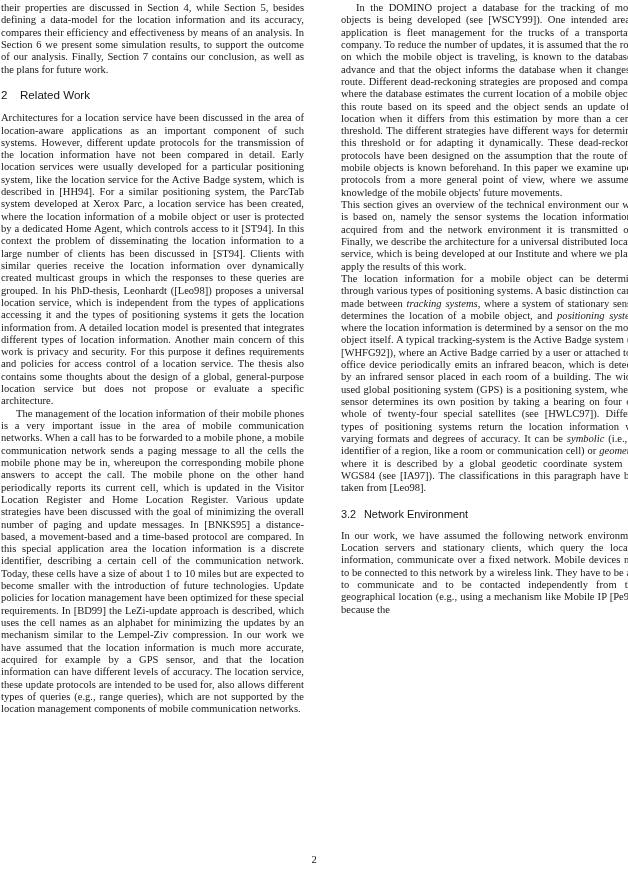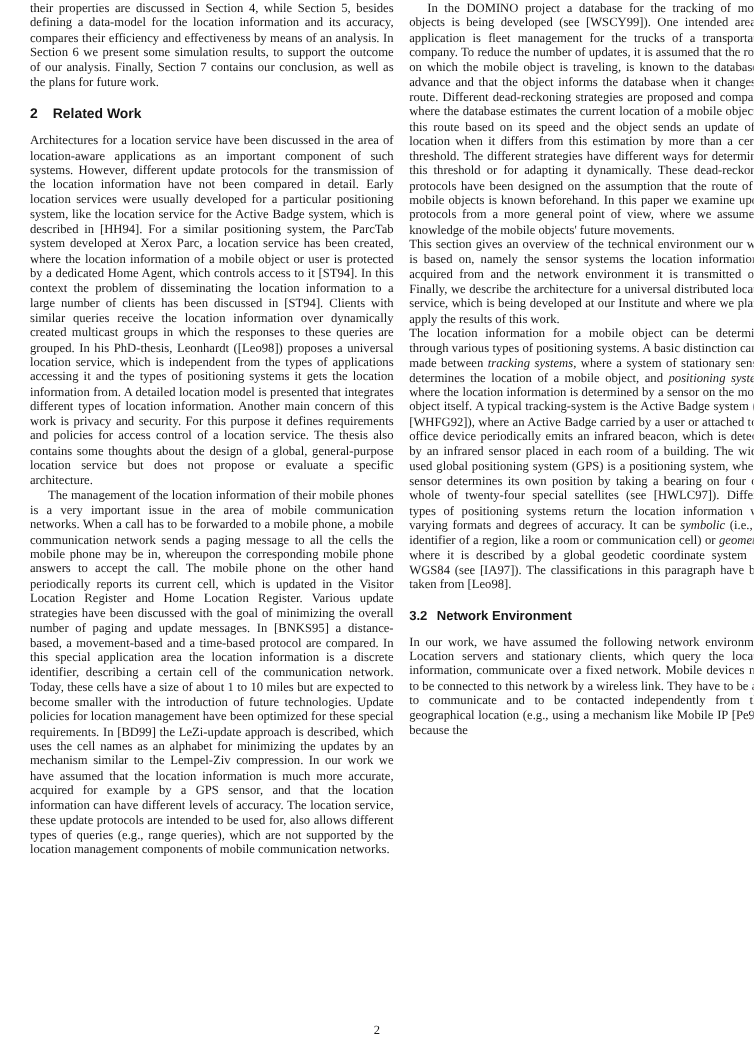--- a/index.html
+++ b/index.html
@@ -7,27 +7,27 @@
     width:628px;height:875px;position:relative;overflow:hidden;
     font-family:"Liberation Serif", serif;
     color:#161616;
   }
   .col{
     position:absolute;top:2px;width:303px;
     font-size:10.55px;line-height:12.32px;
     text-align:justify;
     letter-spacing:0px;
   }
-  .col-left{left:1px;padding-left:24px;}
+  .col-left{left:1px;}
   .col-right{left:341px;}
   .col p{margin:0;padding:0;}
   .col p.indent{text-indent:15px;}
   .heading{
     font-family:"Liberation Sans", sans-serif;
-    font-weight:bold;
+    font-weight:normal;
     text-align:left;
   }
   .h1{font-size:11.6px;margin:13px 0 11px 0;}
   .h2{font-size:10.9px;margin:13px 0 10px 0;}
   .hnum{display:inline-block;}
   .n1{min-width:19px;}
   .n2{min-width:23px;}
   .it{font-style:italic;}
   .page-footer{
     position:absolute;left:0;top:854px;width:628px;

